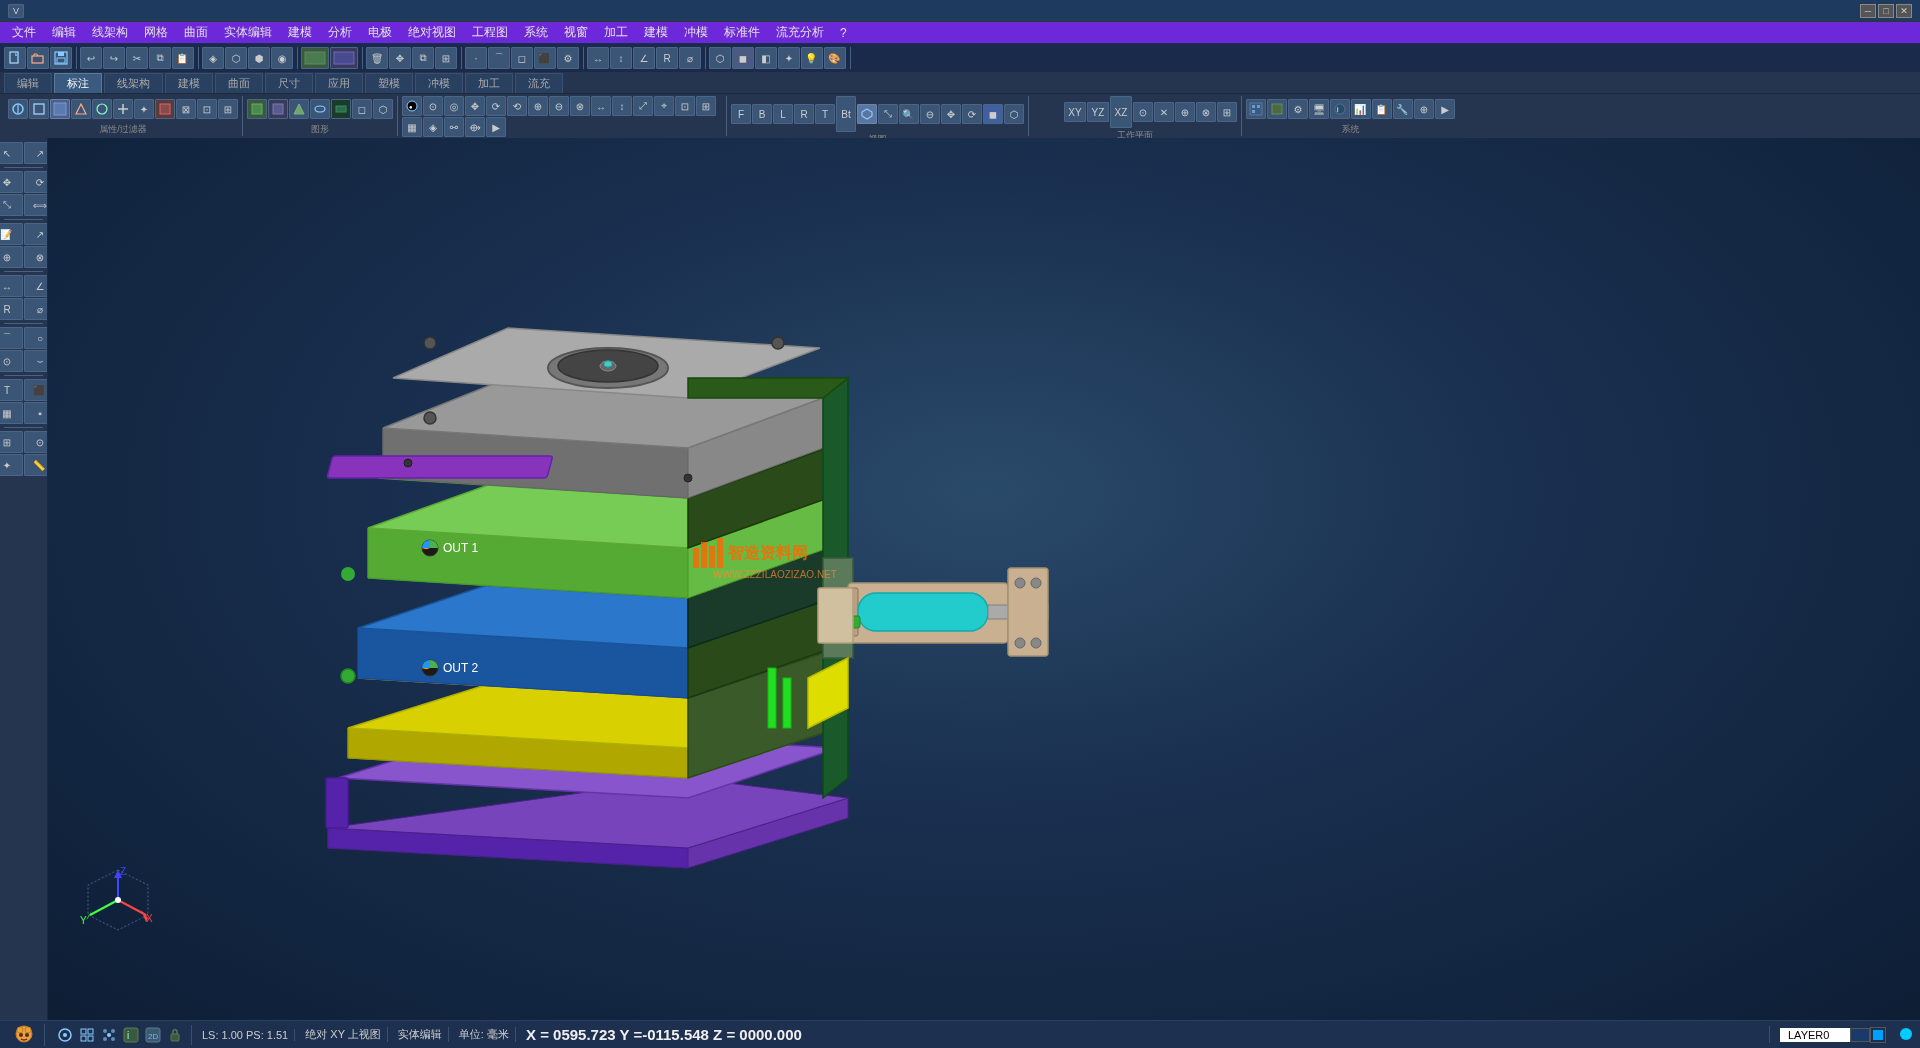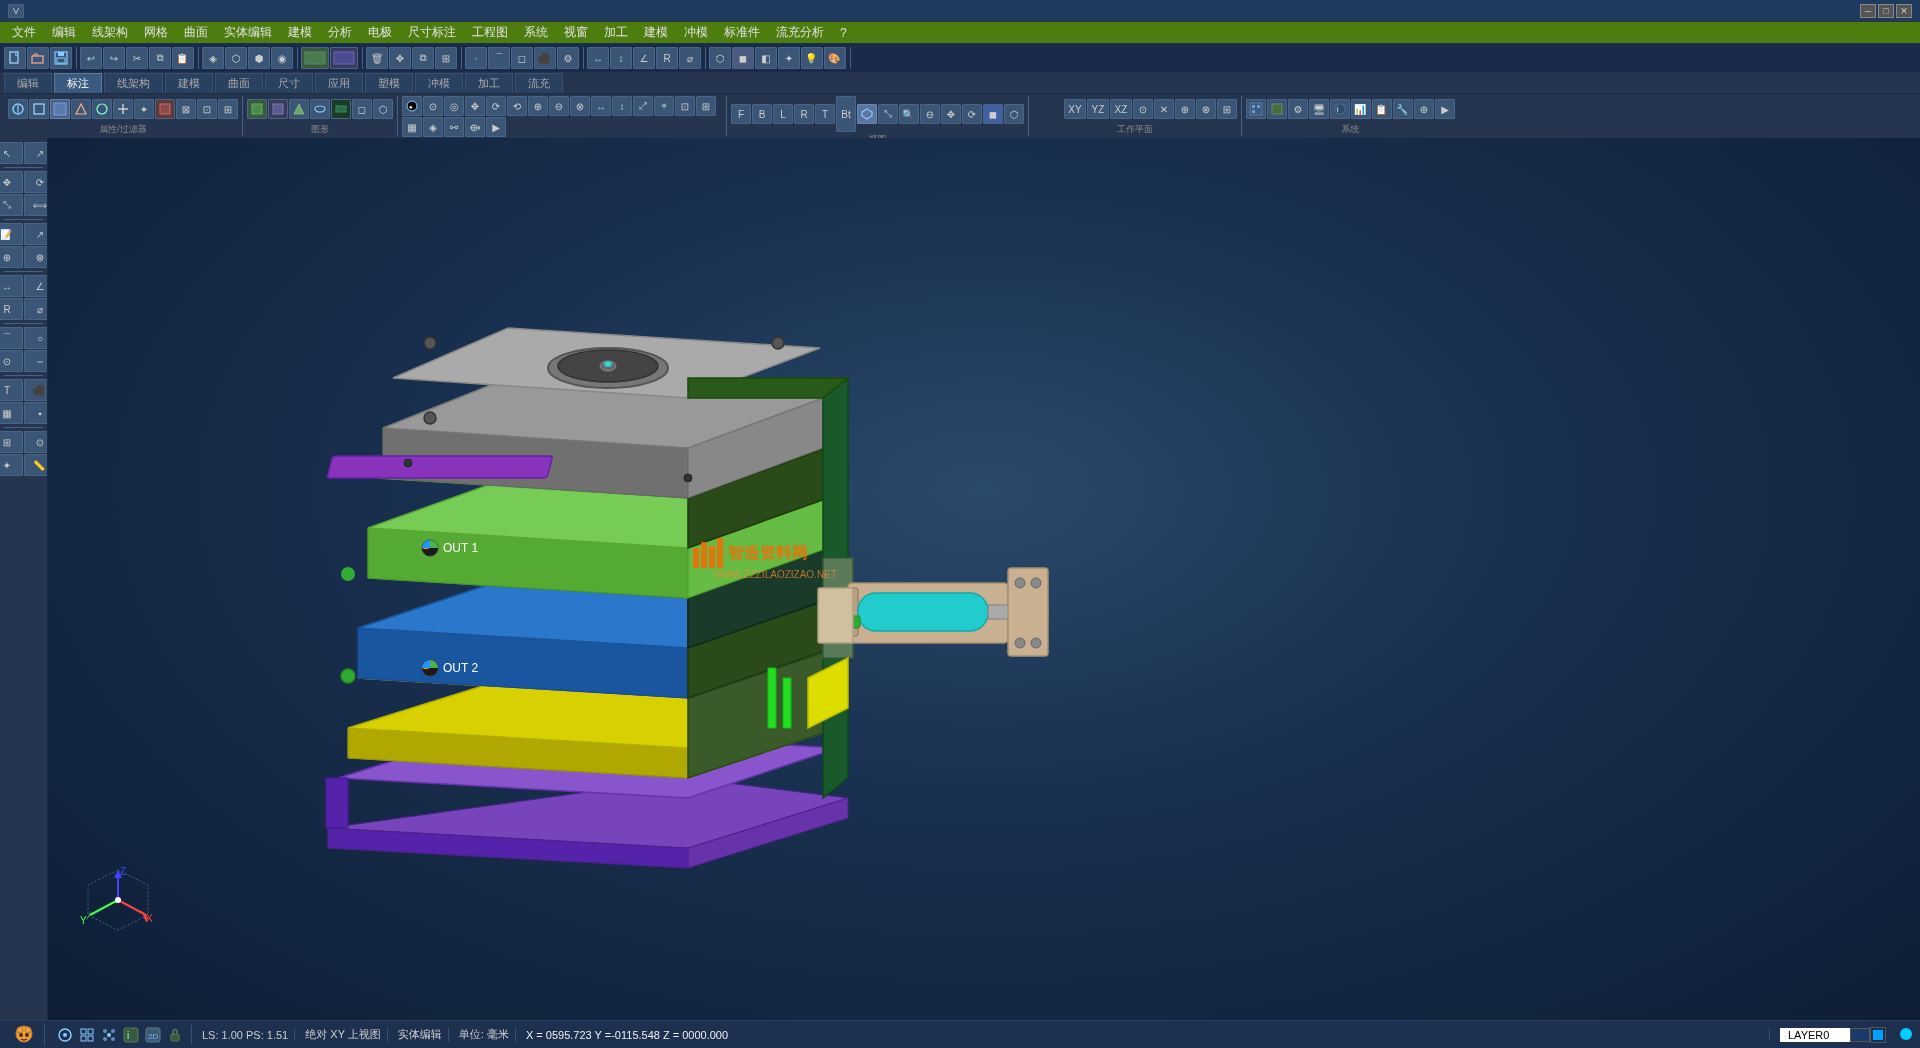--- a/index.html
+++ b/index.html
@@ -10,21 +10,21 @@
       width: 100%; height: 22px; background: #1e3a5f;
       display: flex; align-items: center; justify-content: space-between;
       padding: 0 8px; font-size: 12px; color: #ccc;
       border-bottom: 1px solid #333;
     }
     #titlebar-controls { display: flex; gap: 4px; }
     .title-btn { width: 16px; height: 14px; background: #555; border: 1px solid #888; cursor: pointer; display: flex; align-items: center; justify-content: center; font-size: 9px; color: #ccc; }
 
     
     #menubar {
-      width: 100%; height: 22px; background: #4d7c0f;
+      width: 100%; height: 22px; background: #6d28d9;
       display: flex; align-items: center;
       padding: 10px 4px; font-size: 12px; color: #e0e0e0;
       border-bottom: 1px solid #1a3050;
     }
     .menu-item { padding: 2px 8px; cursor: pointer; white-space: nowrap; }
     #toolbar1 {
       height: 28px; display: flex; align-items: center;
       padding: 2px 4px; gap: 1px;
     }
     .toolbar-group {
@@ -126,21 +126,21 @@
 <div id="menubar">
   <div class="menu-item">文件</div>
   <div class="menu-item">编辑</div>
   <div class="menu-item">线架构</div>
   <div class="menu-item">网格</div>
   <div class="menu-item">曲面</div>
   <div class="menu-item">实体编辑</div>
   <div class="menu-item">建模</div>
   <div class="menu-item">分析</div>
   <div class="menu-item">电极</div>
-  <div class="menu-item">尺寸标注</div>
+  <div class="menu-item">绝对视图</div>
   <div class="menu-item">工程图</div>
   <div class="menu-item">系统</div>
   <div class="menu-item">视窗</div>
   <div class="menu-item">加工</div>
   <div class="menu-item">建模</div>
   <div class="menu-item">冲模</div>
   <div class="menu-item">标准件</div>
   <div class="menu-item">流充分析</div>
   <div class="menu-item">?</div>
 </div>
@@ -378,21 +378,21 @@
       <div class="tb-btn" style="width:20px;height:20px;background:#4060a0;">◼</div>
       <div class="tb-btn" style="width:20px;height:20px;">⬡</div>
     </div>
     <div style="font-size:9px;color:#888;margin-top:1px;">视图</div>
   </div>
 
   <div style="display:flex;flex-direction:column;align-items:center;border-right:1px solid #4a6080;padding:0 4px;">
     <div style="display:flex;gap:1px;flex:1;align-items:center;">
       <div class="tb-btn" style="width:22px;height:20px;margin-left:31px;">XY</div>
       <div class="tb-btn" style="width:22px;height:20px;">YZ</div>
-      <div class="tb-btn" style="width:22px;height:20px;">XZ</div>
+      <div class="tb-btn" style="width:22px;height:32px;">XZ</div>
       <div class="tb-btn" style="width:20px;height:20px;">⊙</div>
       <div class="tb-btn" style="width:20px;height:20px;">✕</div>
       <div class="tb-btn" style="width:20px;height:20px;">⊕</div>
       <div class="tb-btn" style="width:20px;height:20px;">⊗</div>
       <div class="tb-btn" style="width:20px;height:20px;">⊞</div>
     </div>
     <div style="font-size:9px;color:#888;margin-top:1px;">工作平面</div>
   </div>
 
   <div style="display:flex;flex-direction:column;align-items:center;padding:0 4px;">
@@ -687,21 +687,21 @@
           <rect x="4" y="7" width="8" height="7" rx="1" fill="#3a5a40" stroke="#5a7a50" stroke-width="1"></rect>
           <path d="M6,7 L6,4 Q8,1 10,4 L10,7" fill="none" stroke="#5a7a50" stroke-width="1.5"></path>
         </svg>
     </div>
   </div>
 
   <div class="status-item">LS: 1.00 PS: 1.51</div>
   <div class="status-item">绝对 XY 上视图</div>
   <div class="status-item">实体编辑</div>
   <div class="status-item">单位: 毫米</div>
-  <div class="status-item" style="font-size:11px;color:#eee;flex:1;">X = 0595.723  Y =-0115.548  Z = 0000.000</div>
+  <div class="status-item" style="font-size:15px;color:#eee;flex:1;font-weight:bold;">X = 0595.723  Y =-0115.548  Z = 0000.000</div>
 
   <div style="display:flex;align-items:center;gap:0;padding:0 6px;">
     <div class="status-layerbox">LAYER0</div>
     <div class="status-colorbox"></div>
     <div style="width:16px;height:16px;background:#1a3050;border:1px solid #555;display:flex;align-items:center;justify-content:center;">
       <div style="width:10px;height:10px;background:#00a0ff;"></div>
     </div>
   </div>
 
   <div style="padding:0 4px;">

